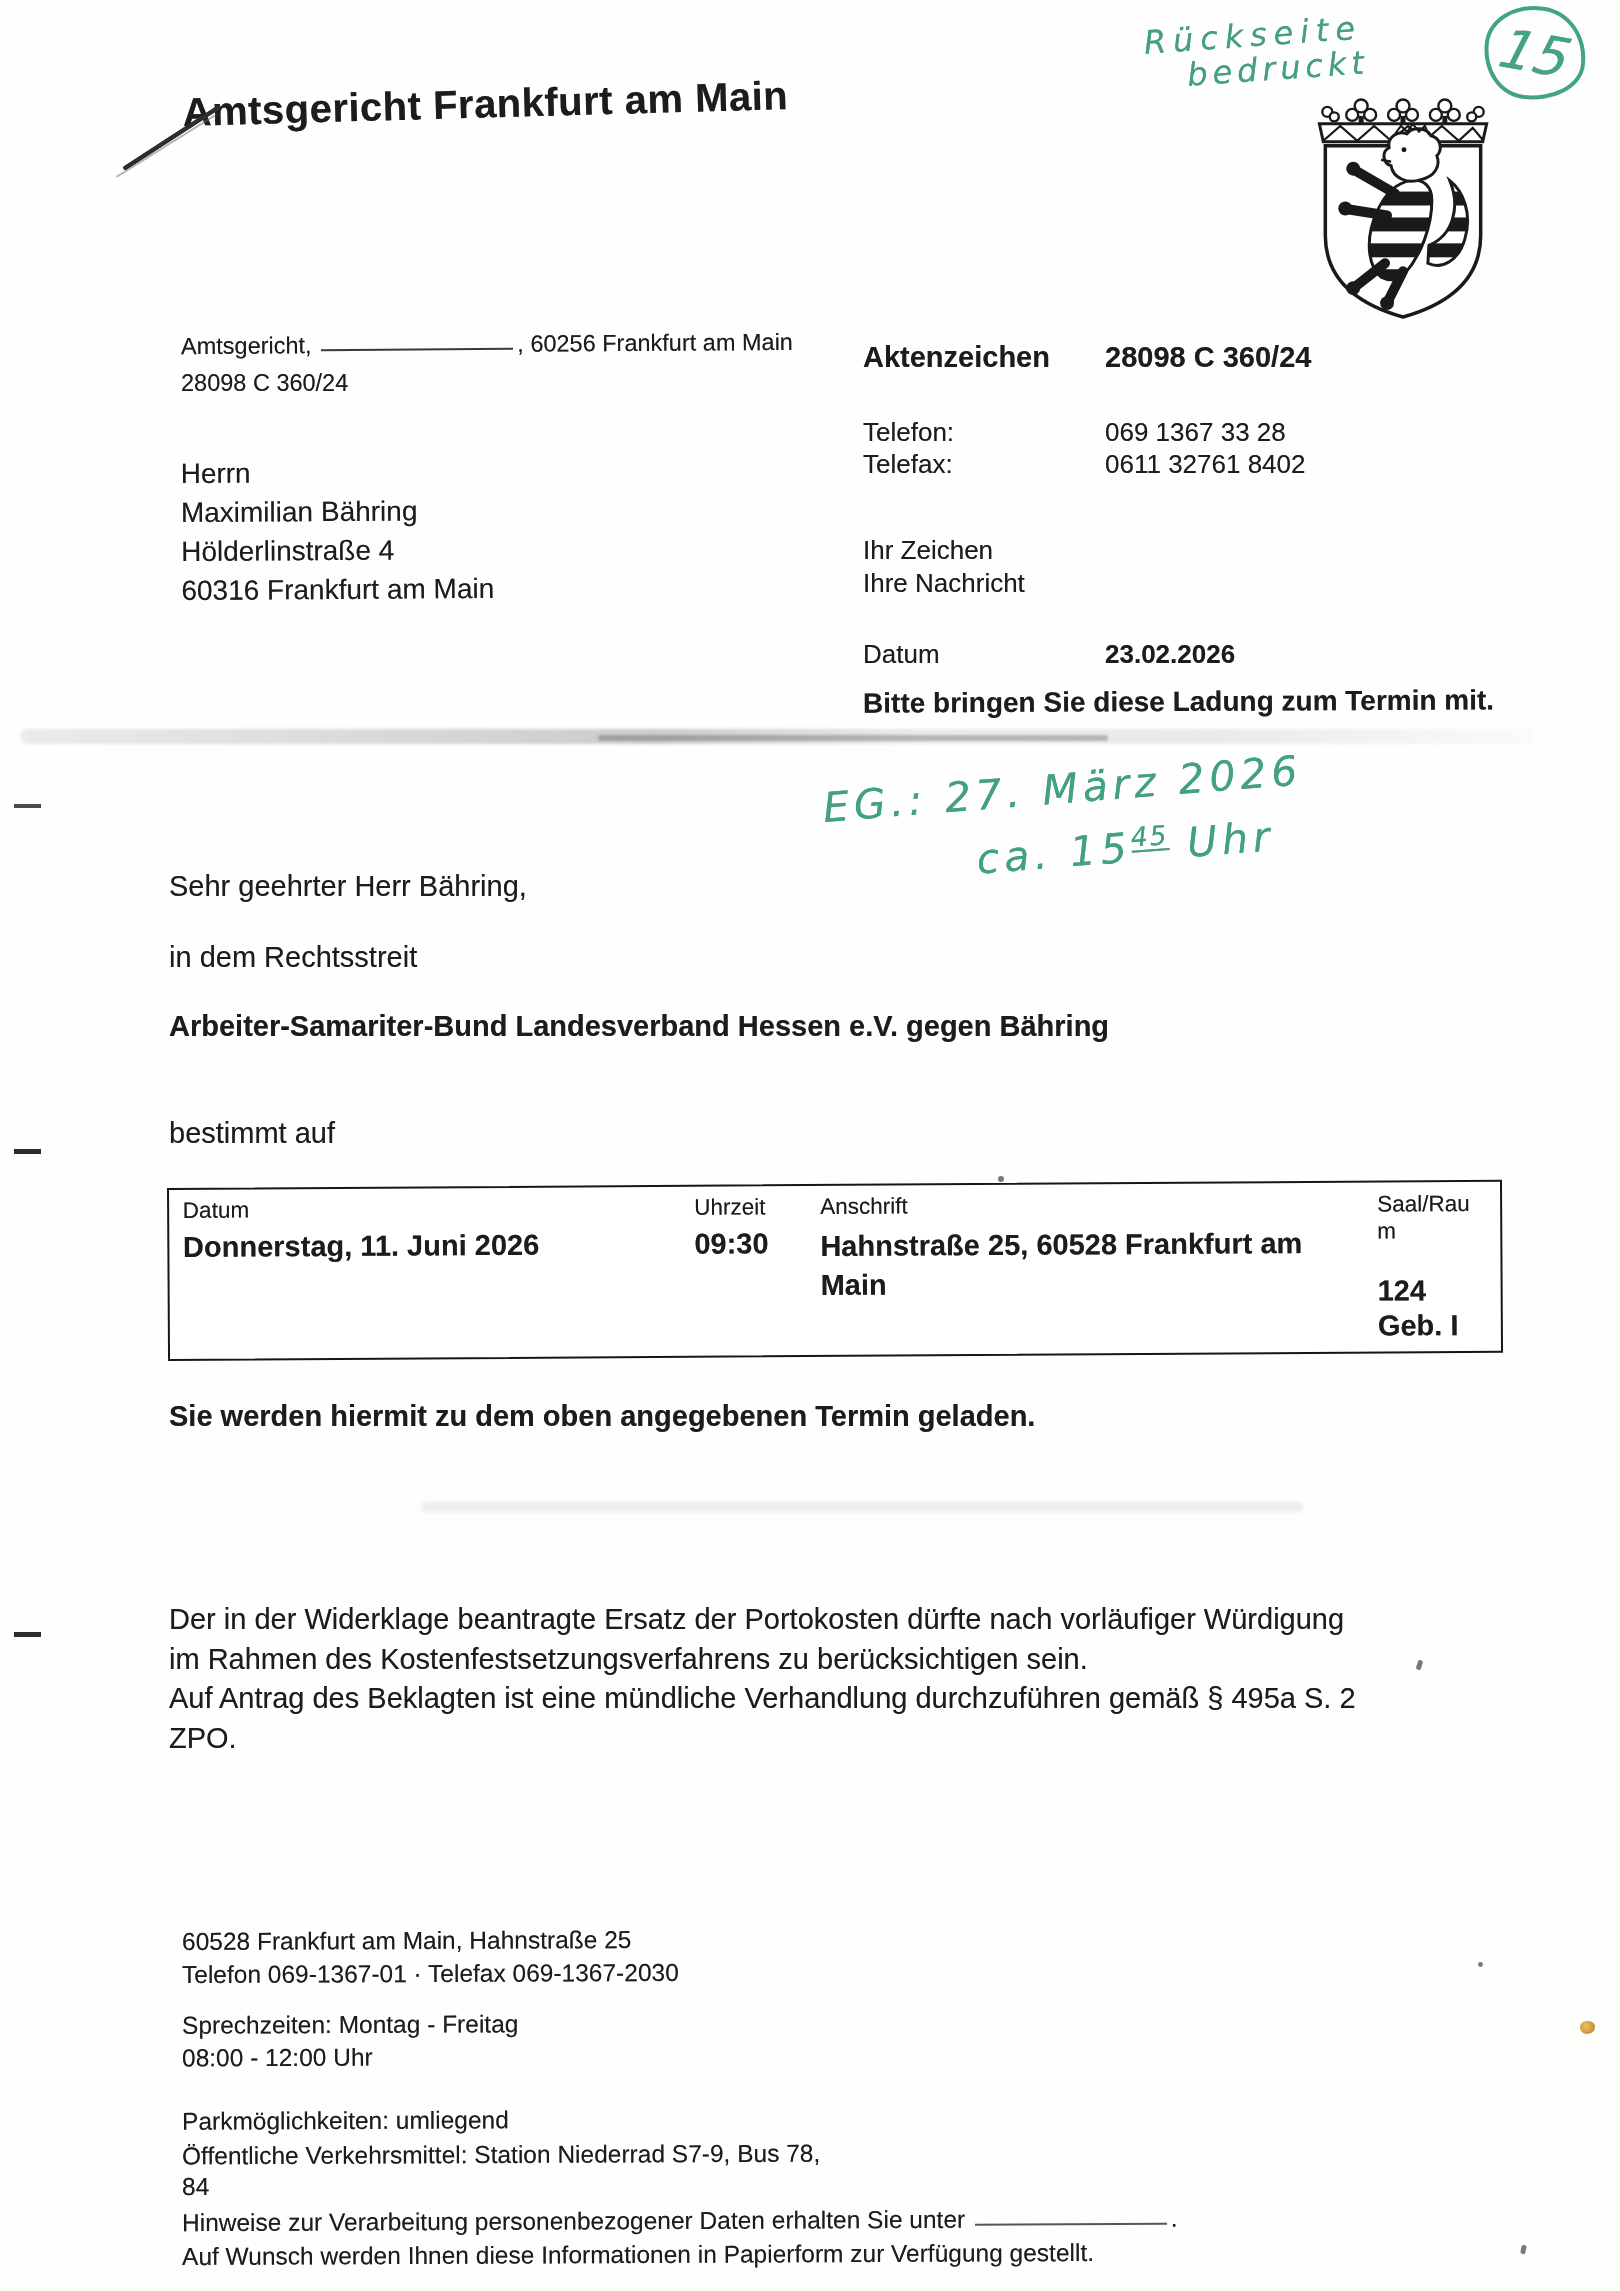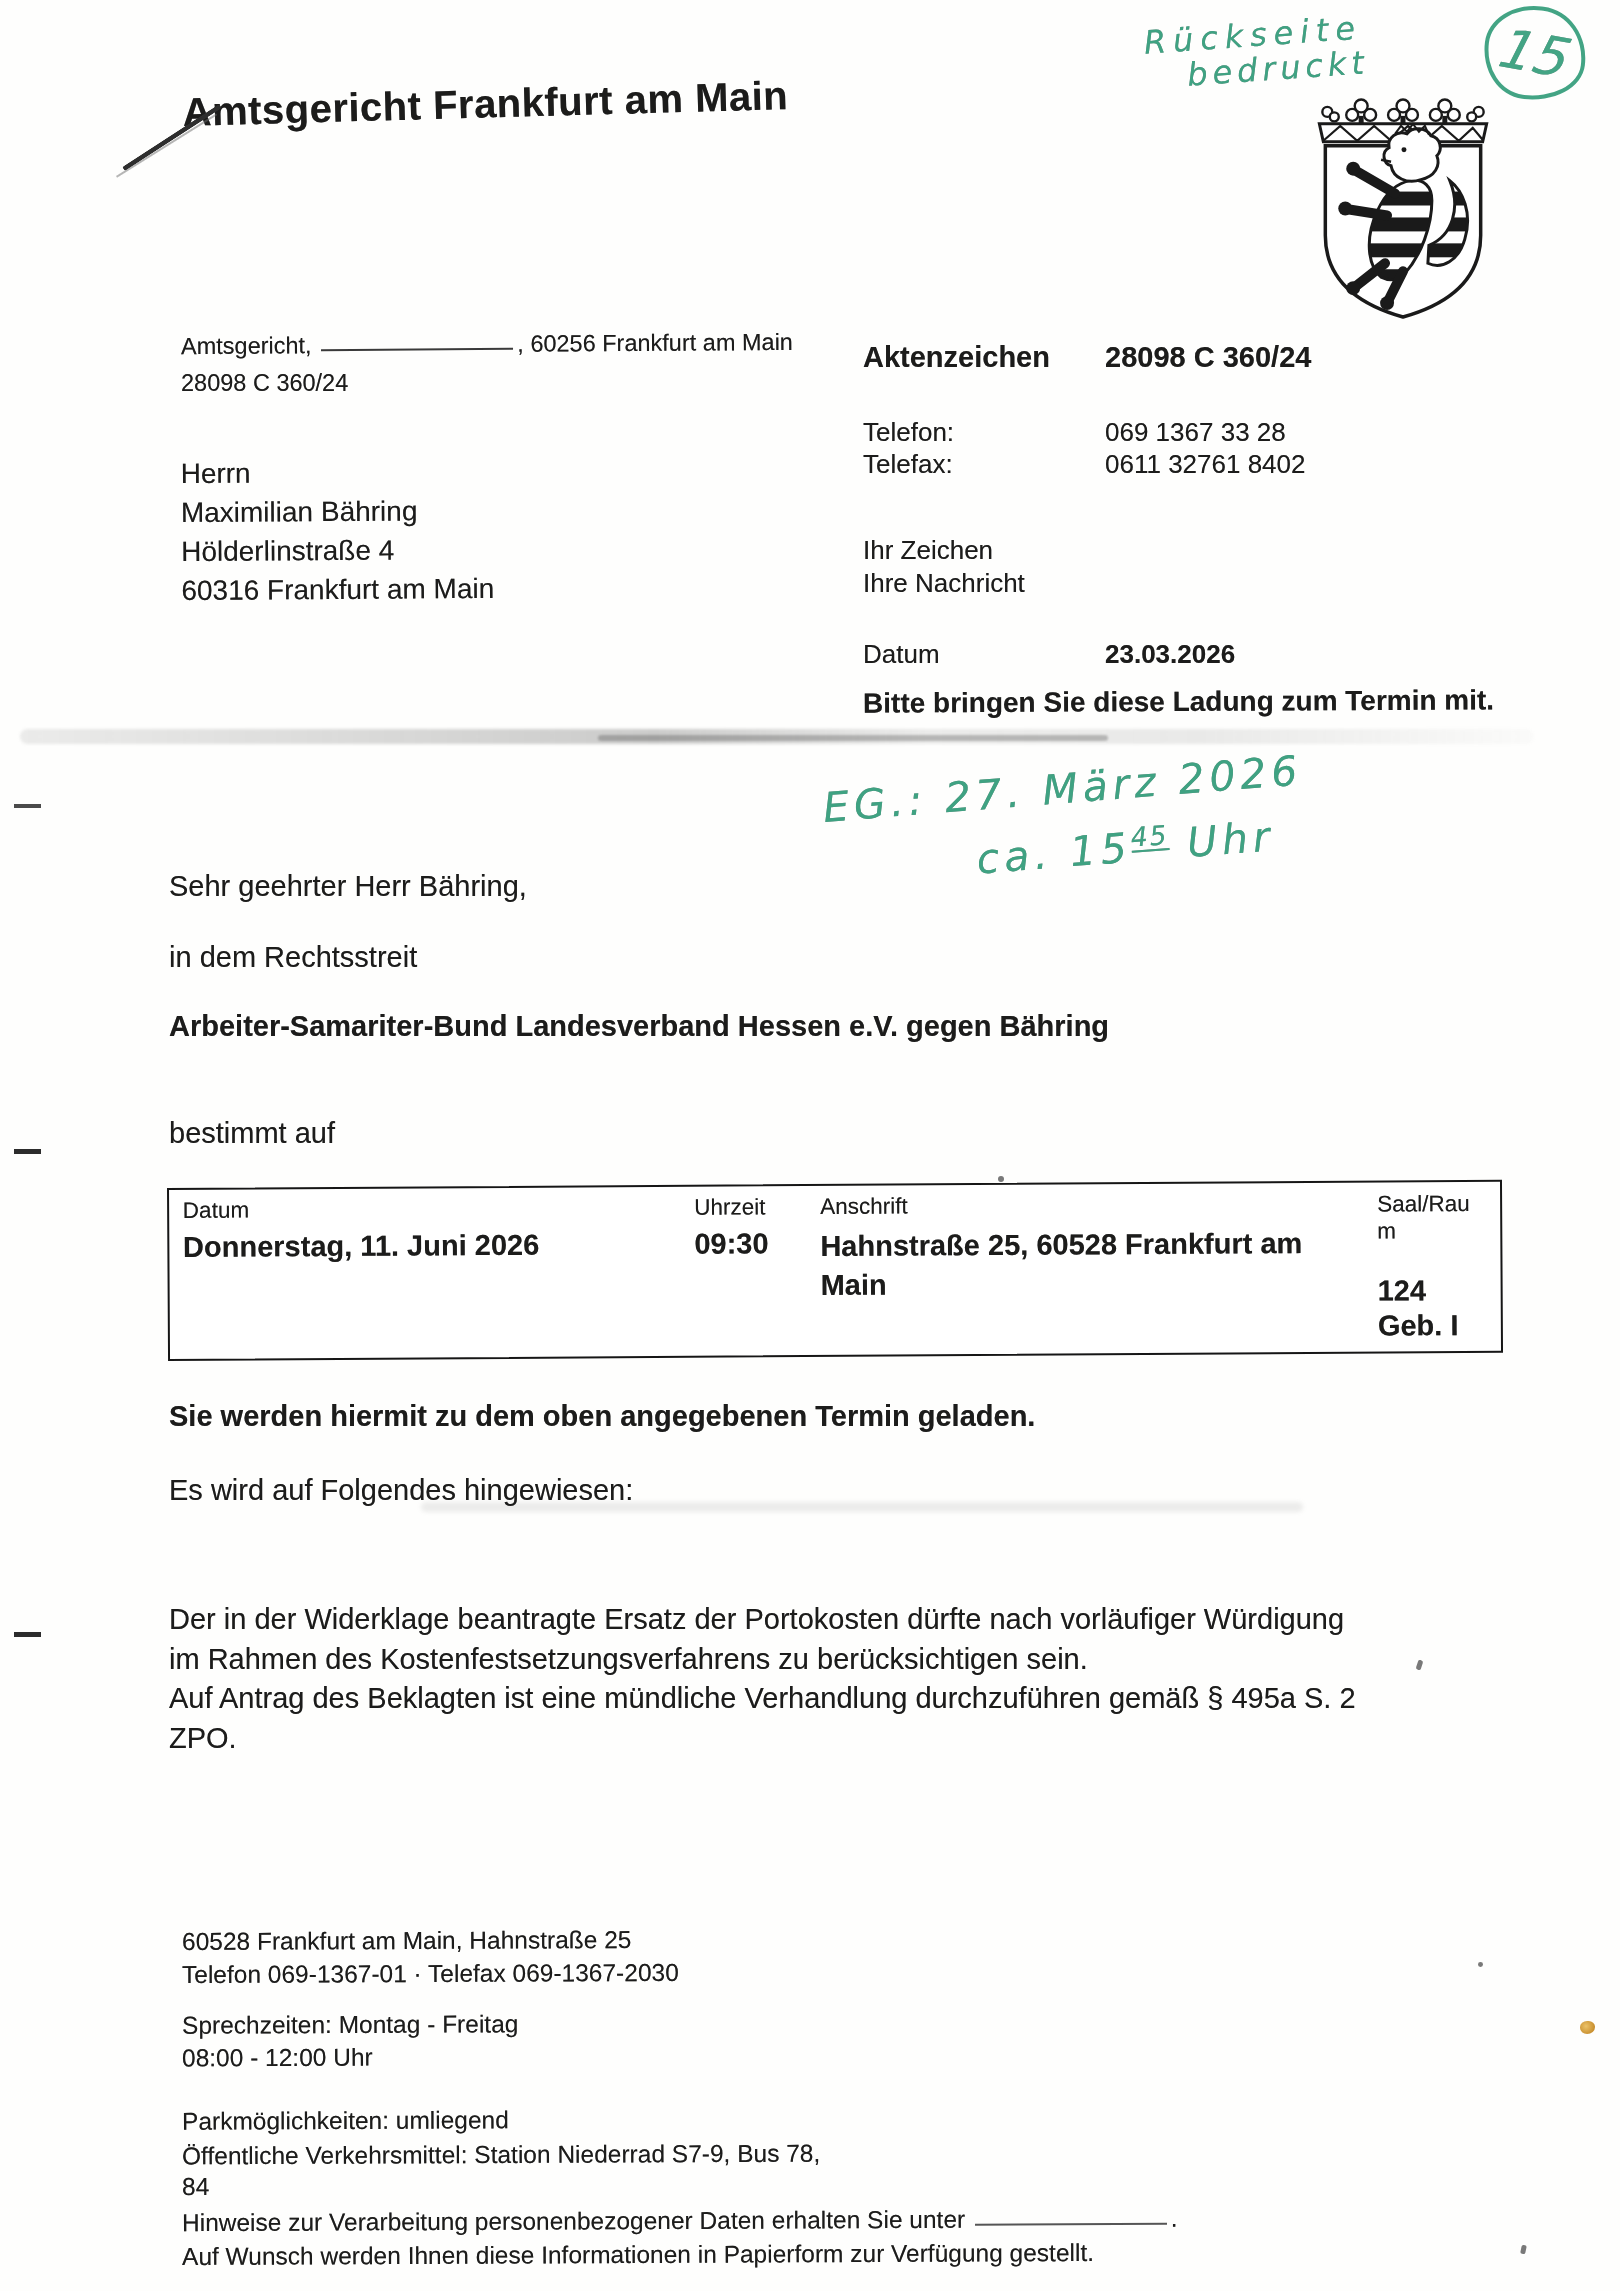--- a/index.html
+++ b/index.html
@@ -220,21 +220,21 @@
 
   <div class="m-label akz-label" style="top:341px">Aktenzeichen</div>
   <div class="m-value akz-value" style="top:341px">28098 C 360/24</div>
   <div class="m-label" style="top:417px">Telefon:</div>
   <div class="m-value" style="top:417px">069 1367 33 28</div>
   <div class="m-label" style="top:449px">Telefax:</div>
   <div class="m-value" style="top:449px">0611 32761 8402</div>
   <div class="m-label" style="top:535px">Ihr Zeichen</div>
   <div class="m-label" style="top:568px">Ihre Nachricht</div>
   <div class="m-label" style="top:639px">Datum</div>
-  <div class="m-value bold" style="top:639px">23.03.2026</div>
+  <div class="m-value bold" style="top:639px">23.02.2026</div>
   <div class="notice-bold">Bitte bringen Sie diese Ladung zum Termin mit.</div>
 
   <div class="smear1"></div>
   <div class="smear2"></div>
   <div class="smear3"></div>
   <div class="fold-mark fold-1"></div>
   <div class="fold-mark fold-2"></div>
   <div class="fold-mark fold-3"></div>
   <div class="speckle sp-1"></div>
   <div class="speckle sp-2"></div>
@@ -253,21 +253,20 @@
     <div class="hdr c-anschrift">Anschrift</div>
     <div class="hdr c-saal">Saal/Raum</div>
     <div class="val c-datum">Donnerstag, 11. Juni 2026</div>
     <div class="val c-uhrzeit">09:30</div>
     <div class="val c-anschrift">Hahnstraße 25, 60528 Frankfurt am Main</div>
     <div class="saal-124">124</div>
     <div class="saal-geb">Geb. I</div>
   </div>
 
   <div class="body-line geladen">Sie werden hiermit zu dem oben angegebenen Termin geladen.</div>
-  <div class="body-line hinweis-intro">Es wird auf Folgendes hingewiesen:</div>
   <div class="para para1">
     <div>Der in der Widerklage beantragte Ersatz der Portokosten dürfte nach vorläufiger Würdigung</div>
     <div>im Rahmen des Kostenfestsetzungsverfahrens zu berücksichtigen sein.</div>
   </div>
   <div class="para para2">
     <div>Auf Antrag des Beklagten ist eine mündliche Verhandlung durchzuführen gemäß § 495a S. 2</div>
     <div>ZPO.</div>
   </div>
 
   <div class="ft ft-addr">60528 Frankfurt am Main, Hahnstraße 25</div>

